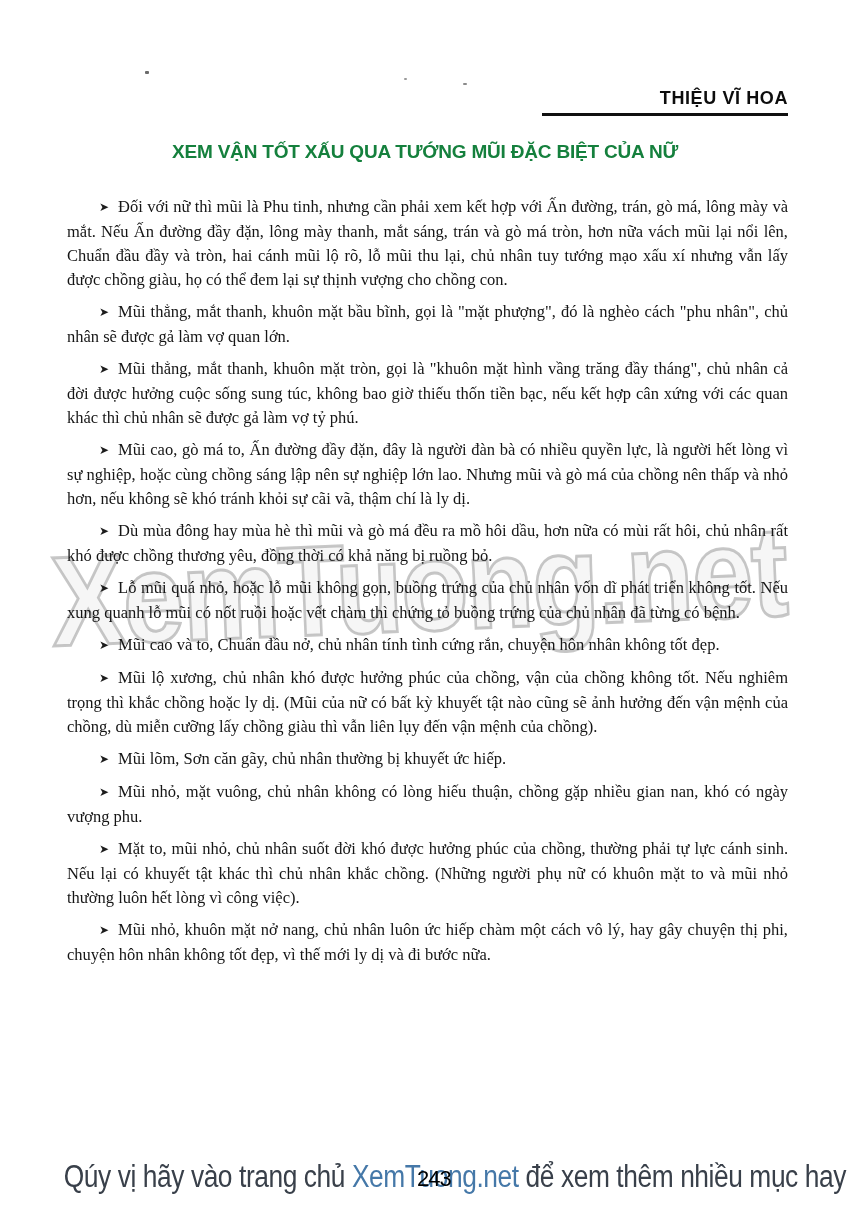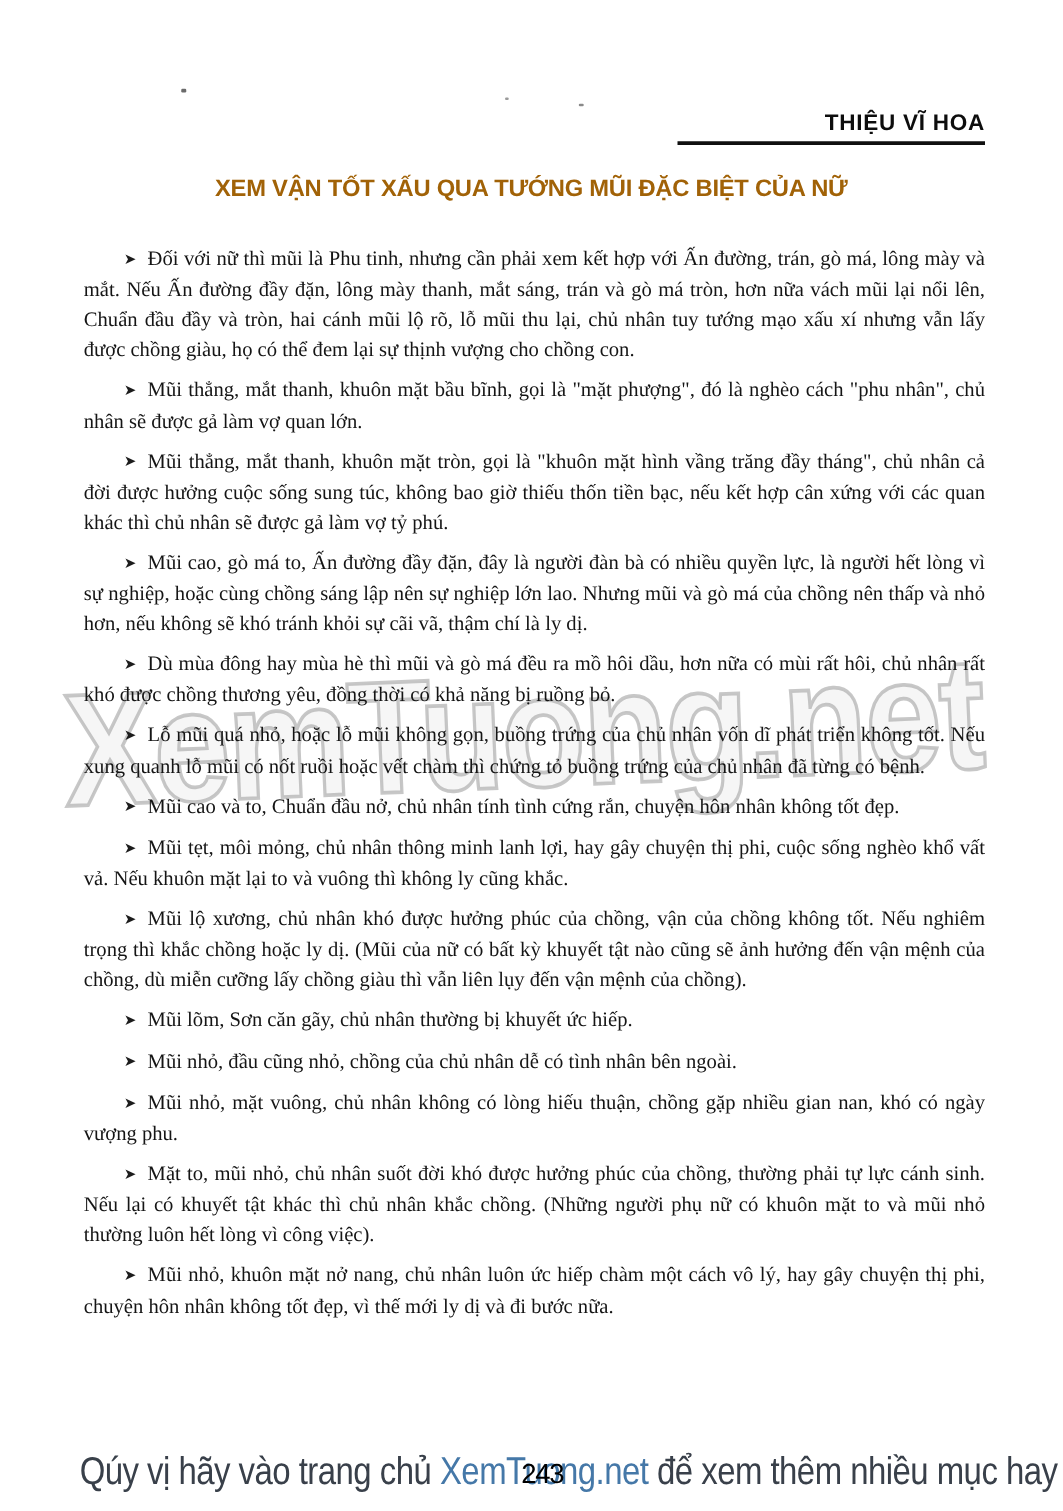--- a/index.html
+++ b/index.html
@@ -40,21 +40,21 @@
     padding-bottom: 4px;
     padding-left: 118px;
   }
   .doc-title {
     margin-top: 25px;
     text-align: center;
     font-family: "Liberation Sans", sans-serif;
     font-weight: 700;
     font-size: 19px;
     letter-spacing: -0.2px;
-    color: #a16207;
+    color: #15803d;
     position: relative;
     z-index: 2;
   }
   .content {
     position: relative;
     z-index: 1;
     margin: 32px 62px 0 67px;
     font-size: 16.5px;
     line-height: 24px;
     text-align: justify;
@@ -134,24 +134,22 @@
   <div class="doc-title">XEM VẬN TỐT XẤU QUA TƯỚNG MŨI ĐẶC BIỆT CỦA NỮ</div>
 
   <div class="content">
     <p class="para"><span class="bullet">➤</span><span>Đối với nữ thì mũi là Phu tinh, nhưng cần phải xem kết hợp với Ấn đường, trán, gò má, lông mày và mắt. Nếu Ấn đường đầy đặn, lông mày thanh, mắt sáng, trán và gò má tròn, hơn nữa vách mũi lại nổi lên, Chuẩn đầu đầy và tròn, hai cánh mũi lộ rõ, lỗ mũi thu lại, chủ nhân tuy tướng mạo xấu xí nhưng vẫn lấy được chồng giàu, họ có thể đem lại sự thịnh vượng cho chồng con.</span></p>
     <p class="para"><span class="bullet">➤</span><span>Mũi thẳng, mắt thanh, khuôn mặt bầu bĩnh, gọi là "mặt phượng", đó là nghèo cách "phu nhân", chủ nhân sẽ được gả làm vợ quan lớn.</span></p>
     <p class="para"><span class="bullet">➤</span><span>Mũi thẳng, mắt thanh, khuôn mặt tròn, gọi là "khuôn mặt hình vầng trăng đầy tháng", chủ nhân cả đời được hưởng cuộc sống sung túc, không bao giờ thiếu thốn tiền bạc, nếu kết hợp cân xứng với các quan khác thì chủ nhân sẽ được gả làm vợ tỷ phú.</span></p>
     <p class="para"><span class="bullet">➤</span><span>Mũi cao, gò má to, Ấn đường đầy đặn, đây là người đàn bà có nhiều quyền lực, là người hết lòng vì sự nghiệp, hoặc cùng chồng sáng lập nên sự nghiệp lớn lao. Nhưng mũi và gò má của chồng nên thấp và nhỏ hơn, nếu không sẽ khó tránh khỏi sự cãi vã, thậm chí là ly dị.</span></p>
     <p class="para"><span class="bullet">➤</span><span>Dù mùa đông hay mùa hè thì mũi và gò má đều ra mồ hôi dầu, hơn nữa có mùi rất hôi, chủ nhân rất khó được chồng thương yêu, đồng thời có khả năng bị ruồng bỏ.</span></p>
     <p class="para"><span class="bullet">➤</span><span>Lỗ mũi quá nhỏ, hoặc lỗ mũi không gọn, buồng trứng của chủ nhân vốn dĩ phát triển không tốt. Nếu xung quanh lỗ mũi có nốt ruồi hoặc vết chàm thì chứng tỏ buồng trứng của chủ nhân đã từng có bệnh.</span></p>
     <p class="para"><span class="bullet">➤</span><span>Mũi cao và to, Chuẩn đầu nở, chủ nhân tính tình cứng rắn, chuyện hôn nhân không tốt đẹp.</span></p>
-    <p class="para"><span class="bullet">➤</span><span>Mũi tẹt, môi mỏng, chủ nhân thông minh lanh lợi, hay gây chuyện thị phi, cuộc sống nghèo khổ vất vả. Nếu khuôn mặt lại to và vuông thì không ly cũng khắc.</span></p>
     <p class="para"><span class="bullet">➤</span><span>Mũi lộ xương, chủ nhân khó được hưởng phúc của chồng, vận của chồng không tốt. Nếu nghiêm trọng thì khắc chồng hoặc ly dị. (Mũi của nữ có bất kỳ khuyết tật nào cũng sẽ ảnh hưởng đến vận mệnh của chồng, dù miễn cưỡng lấy chồng giàu thì vẫn liên lụy đến vận mệnh của chồng).</span></p>
     <p class="para"><span class="bullet">➤</span><span>Mũi lõm, Sơn căn gãy, chủ nhân thường bị khuyết ức hiếp.</span></p>
-    <p class="para"><span class="bullet">➤</span><span>Mũi nhỏ, đầu cũng nhỏ, chồng của chủ nhân dễ có tình nhân bên ngoài.</span></p>
     <p class="para"><span class="bullet">➤</span><span>Mũi nhỏ, mặt vuông, chủ nhân không có lòng hiếu thuận, chồng gặp nhiều gian nan, khó có ngày vượng phu.</span></p>
     <p class="para"><span class="bullet">➤</span><span>Mặt to, mũi nhỏ, chủ nhân suốt đời khó được hưởng phúc của chồng, thường phải tự lực cánh sinh. Nếu lại có khuyết tật khác thì chủ nhân khắc chồng. (Những người phụ nữ có khuôn mặt to và mũi nhỏ thường luôn hết lòng vì công việc).</span></p>
     <p class="para"><span class="bullet">➤</span><span>Mũi nhỏ, khuôn mặt nở nang, chủ nhân luôn ức hiếp chàm một cách vô lý, hay gây chuyện thị phi, chuyện hôn nhân không tốt đẹp, vì thế mới ly dị và đi bước nữa.</span></p>
   </div>
 
   <div class="footer">
     <span class="ft-plain">Qúy vị hãy vào trang chủ </span><span class="ft-brand">XemTuong.net</span><span class="ft-plain"> để xem thêm nhiều mục hay khác</span>
   </div>
 
   <div class="page-number">243</div>

